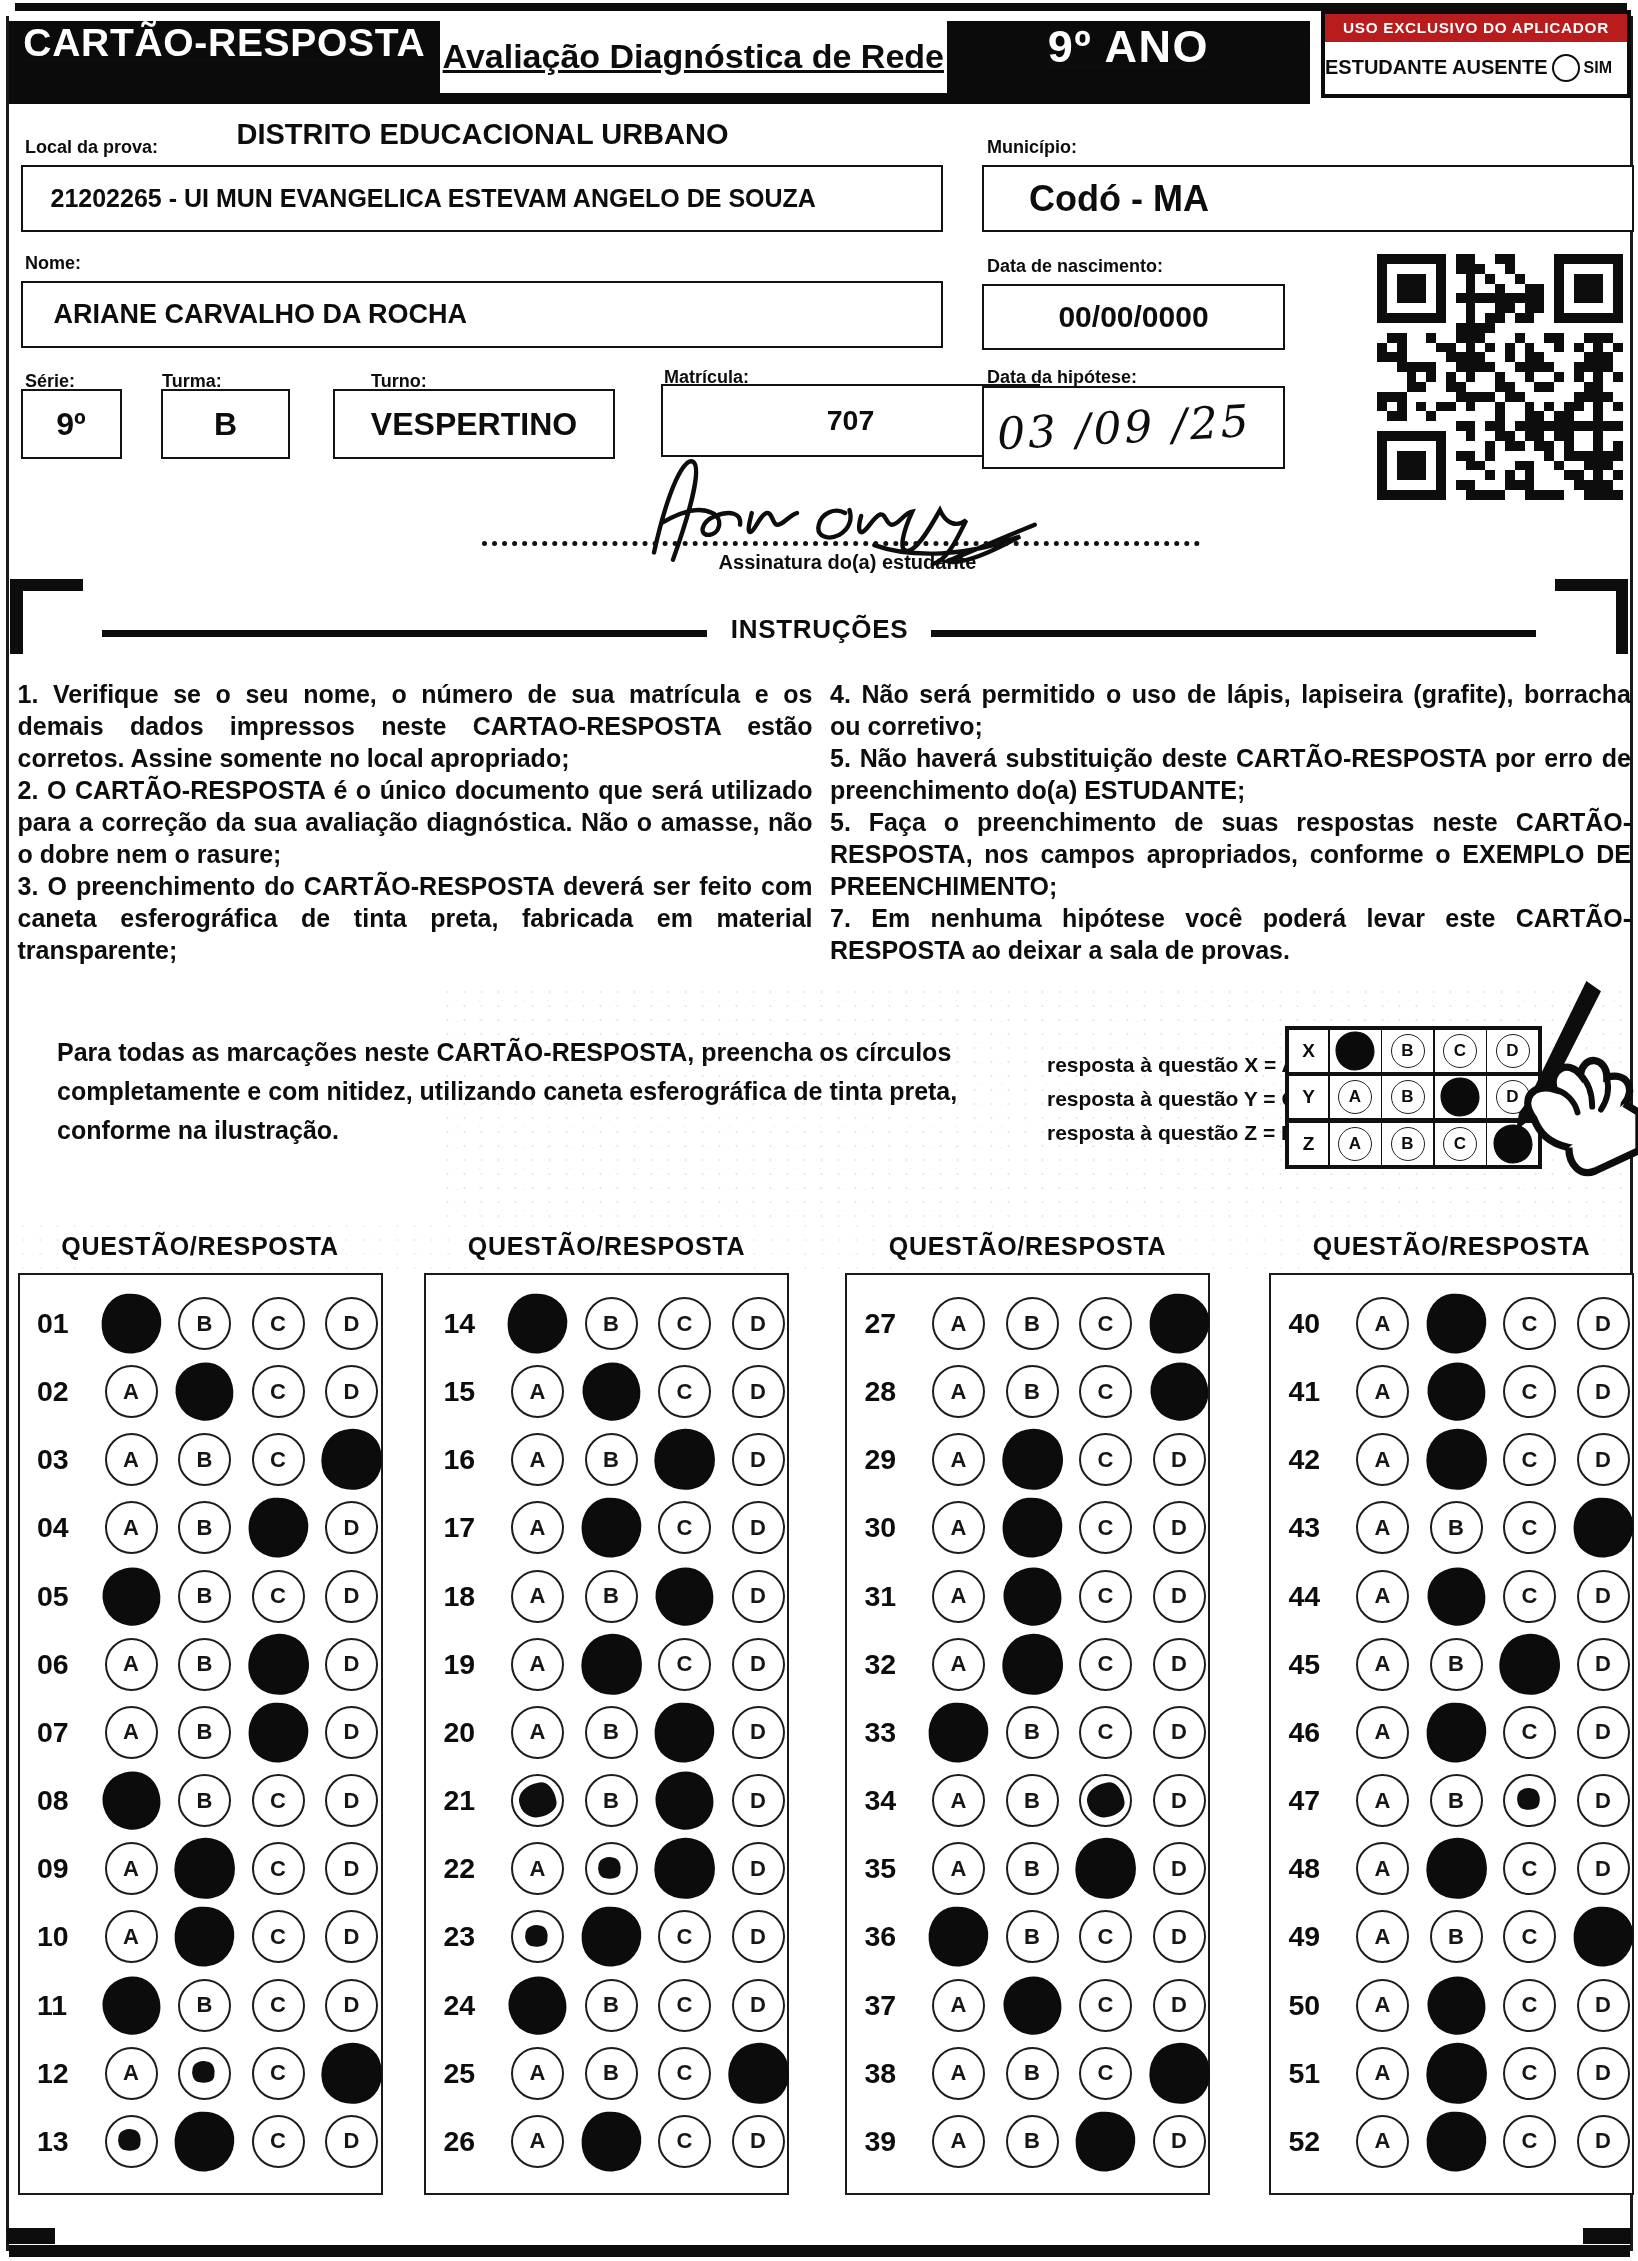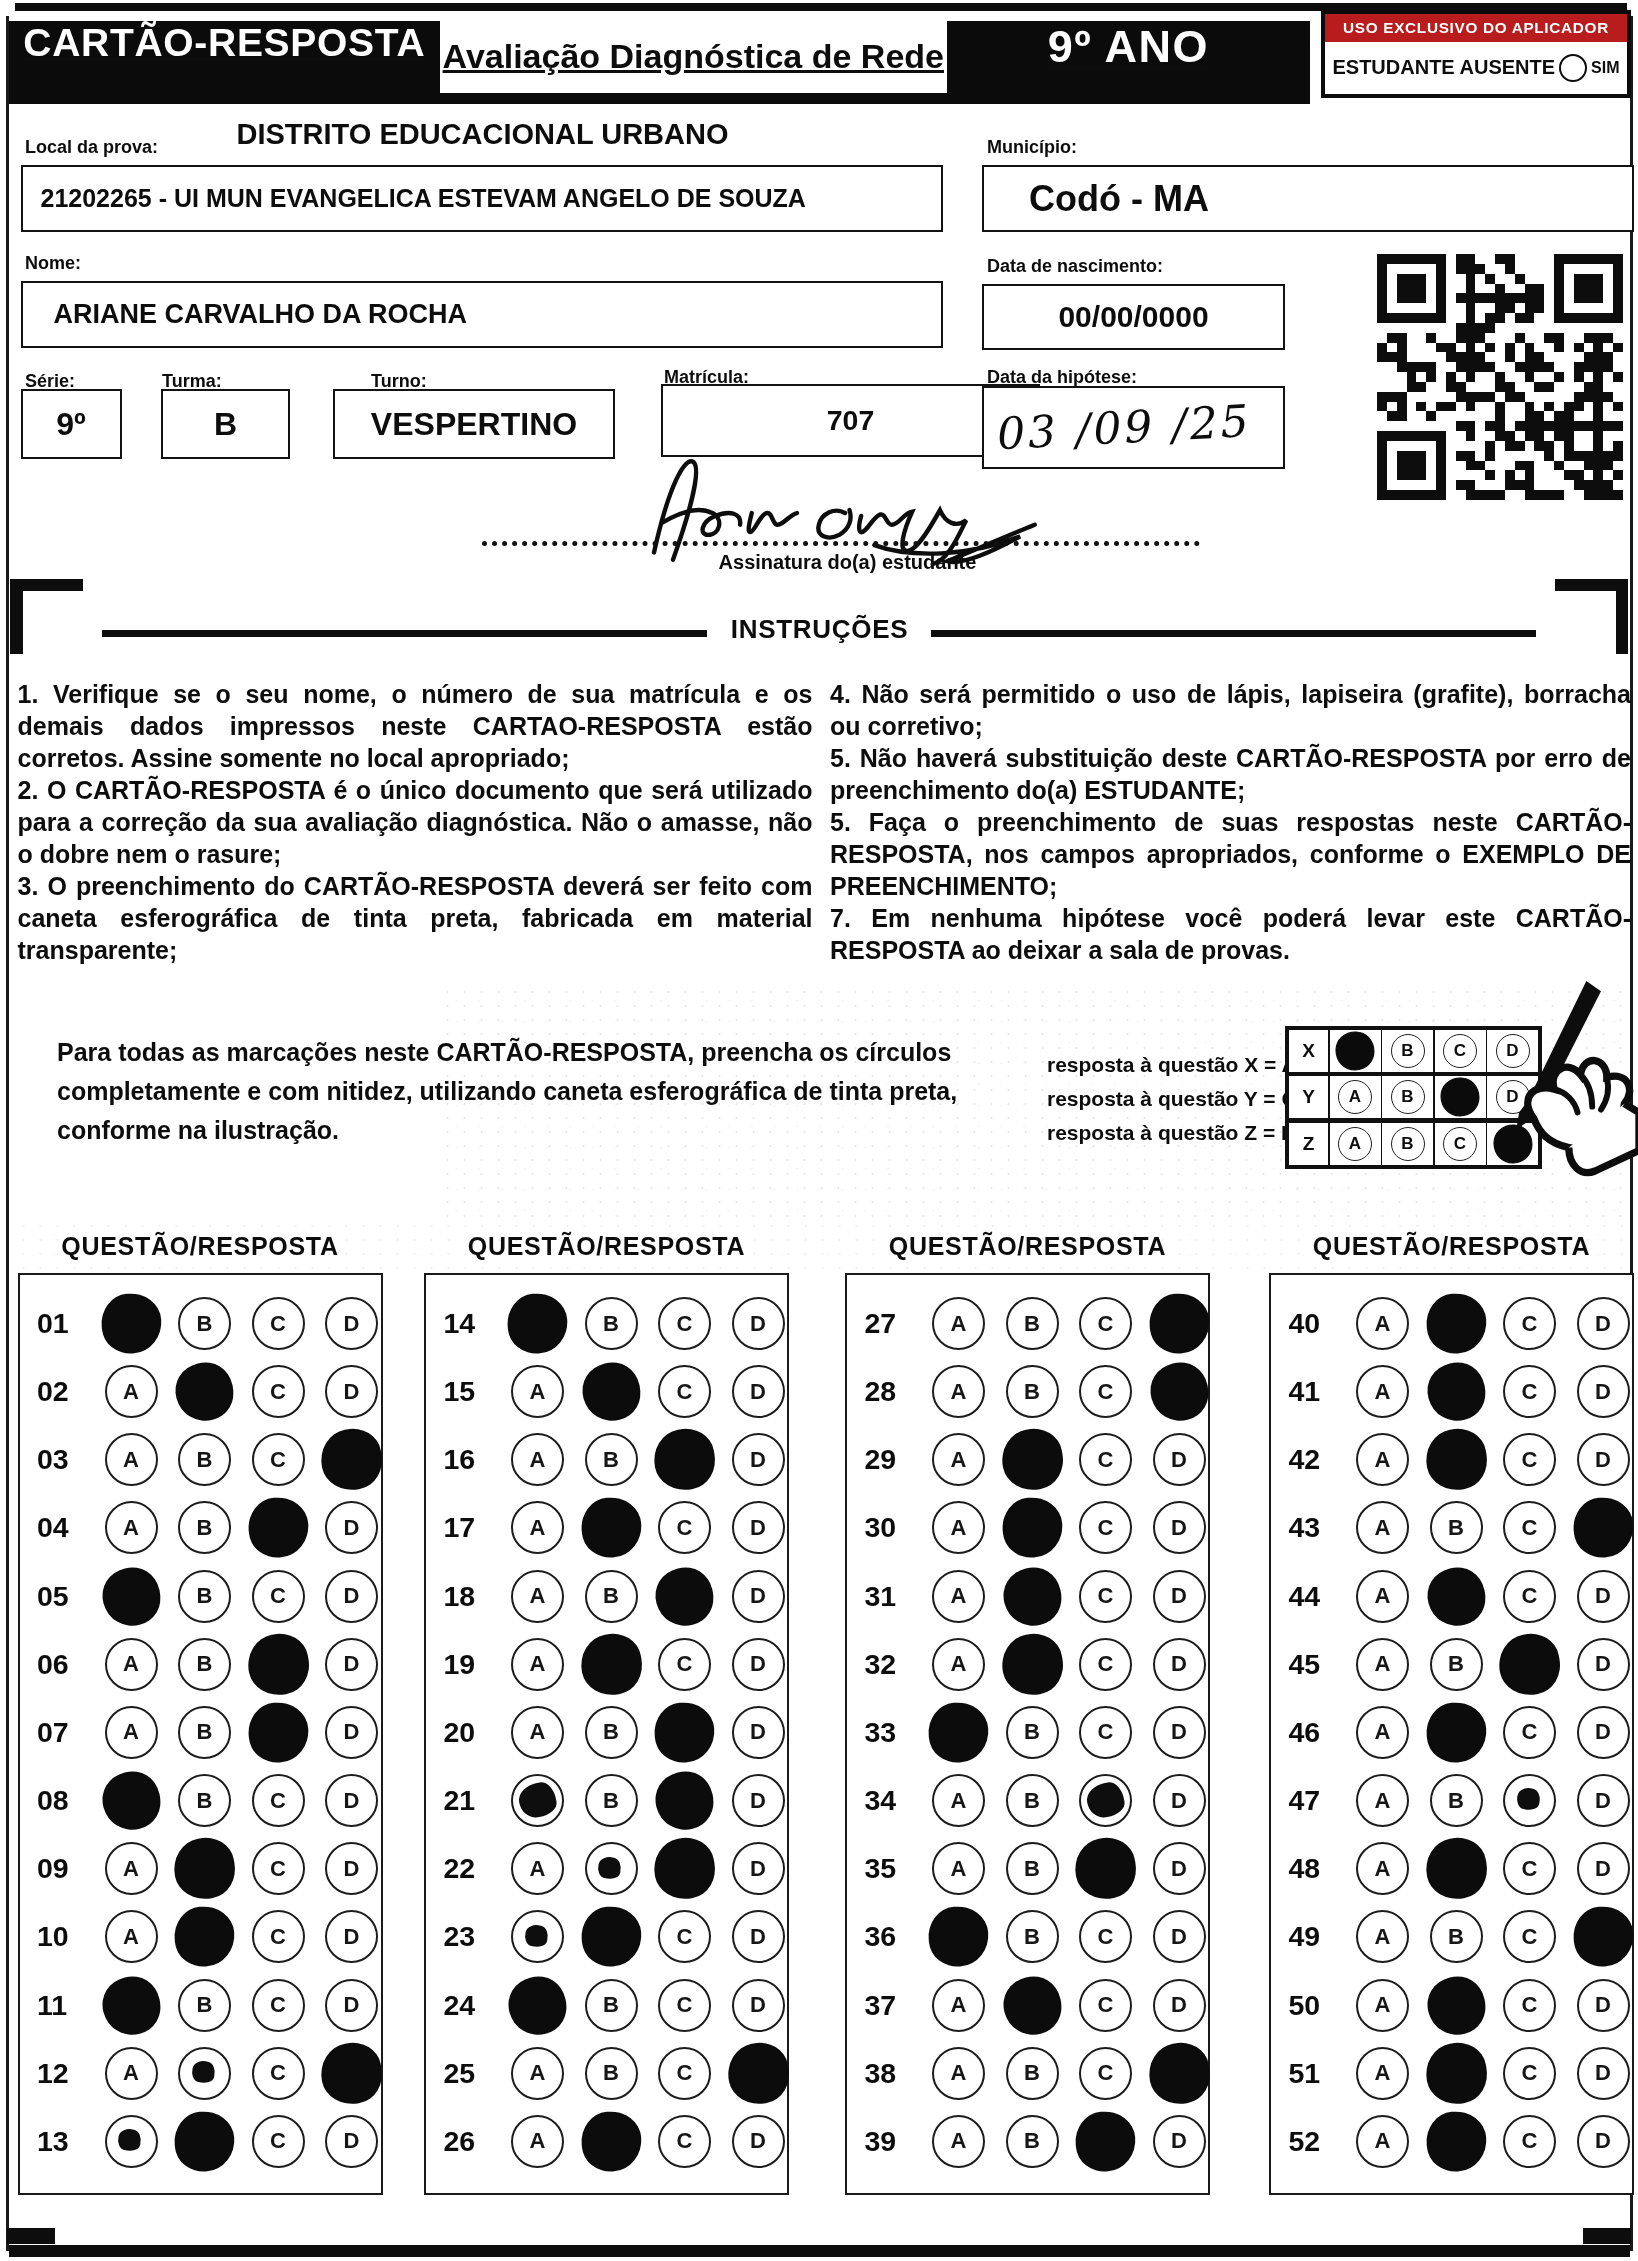--- a/index.html
+++ b/index.html
@@ -21,32 +21,32 @@
   #header-bar { left:8.8px; top:20.5px; width:1301px; height:83px; background:#0b0b0b;
     display:flex; align-items:flex-start;text-decoration:underline; }
   #header-title { width:431px; text-align:center; color:#fff; font-size:39px; font-weight:800; letter-spacing:0.7px;}
   #header-subtitle-box { width:507px; height:72px; background:#fff; display:flex; align-items:center; justify-content:center; }
   #header-subtitle { font-size:34px; font-weight:800; }
   #header-grade { flex:1; text-align:center; color:#fff; font-size:45px; font-weight:800; letter-spacing:1.5px;}
 
   #aplicador-box { left:1321px; top:10.2px; width:310px; height:88px; border:4.4px solid #0b0b0b; background:#fff; }
   #aplicador-header { height:28px; background:#b91c1c; color:#fff; display:flex; align-items:center; justify-content:center;
     font-size:15.3px; font-weight:700; letter-spacing:0.7px;}
-  #aplicador-body { height:51px; display:flex; align-items:center; justify-content:center; gap:4px; }
+  #aplicador-body { height:51px; display:flex; align-items:center; gap:4px; }
   #absent-label { font-size:20px; font-weight:800; }
   #absent-circle { width:28px; height:28px; border:2.9px solid #0d0d0d; border-radius:50%; background:#fff;}
   #absent-yes { font-size:16px; font-weight:800; }
 
   
   .field-label { font-size:18px; font-weight:700; }
   .fbox { border:2.9px solid #121212; background:#fff; display:flex; align-items:center; }
   #district { left:110px; top:118px; width:745px; text-align:center; font-size:29px; font-weight:800; }
   #label-local { left:25px; top:137px; }
   #school-box { left:20.5px; top:165px; width:922px; height:67px; }
-  #school-box .val { padding-left:18px; font-size:25px; font-weight:800; }
+  #school-box .val { padding-left:28px; font-size:25px; font-weight:800; }
   #label-municipio { left:987px; top:137px; }
   #municipio-box { left:982px; top:165px; width:652px; height:67px; }
   #municipio-box .val { padding-left:45px; font-size:36px; font-weight:800; }
   #label-nome { left:25px; top:253px; }
   #nome-box { left:20.5px; top:281px; width:922px; height:67px; }
   #nome-box .val { padding-left:31px; font-size:27px; font-weight:800; }
   #label-nascimento { left:987px; top:256px; }
   #nascimento-box { left:982px; top:284px; width:303px; height:66px; justify-content:center; }
   #nascimento-box .val { font-size:30px; font-weight:800; }
   #qr { left:1377px; top:254px; width:246px; height:246px; }

